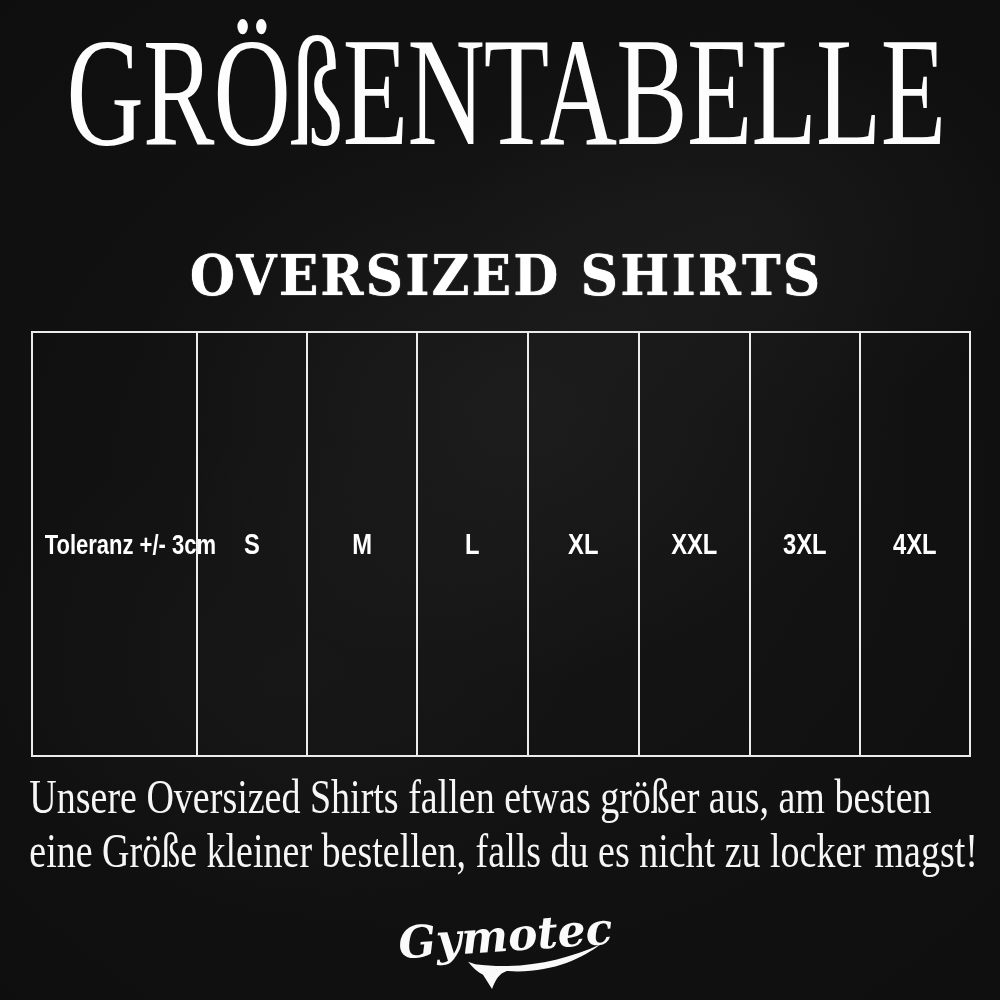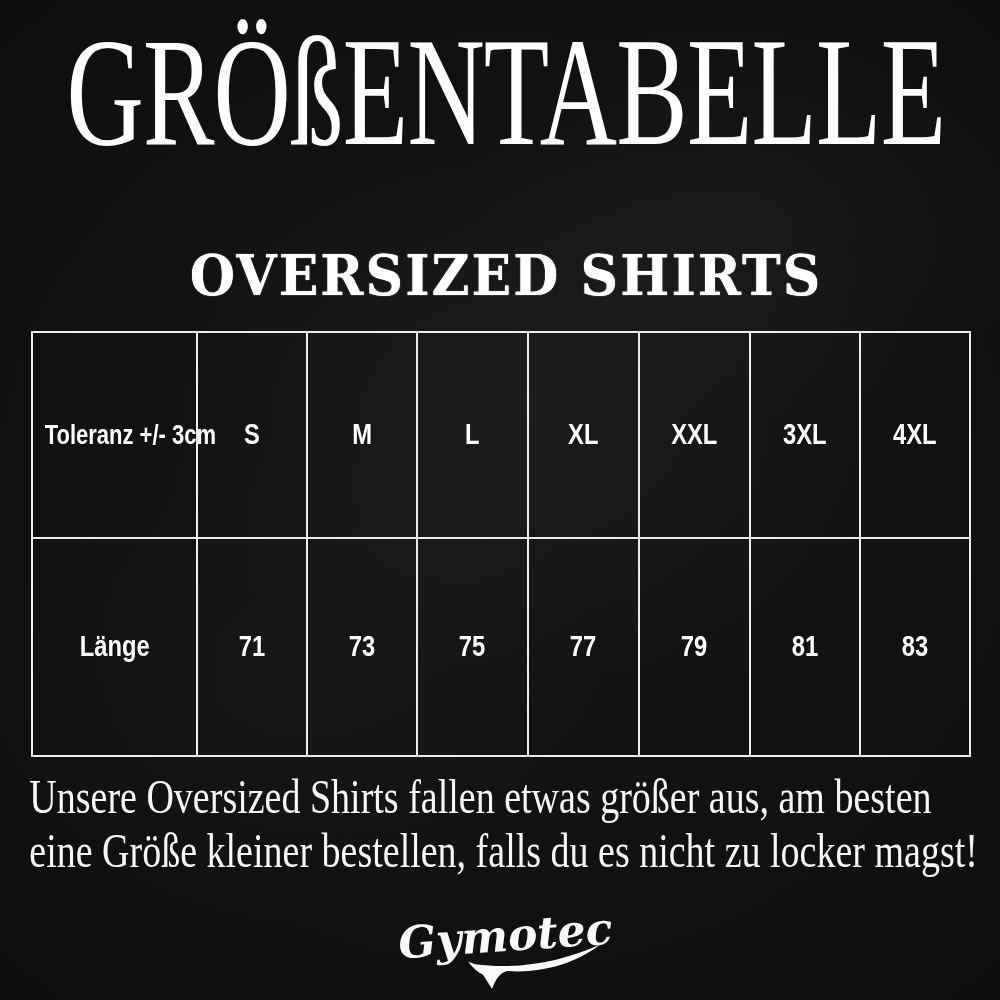--- a/index.html
+++ b/index.html
@@ -88,30 +88,20 @@
         <tr class="r-head">
       <th><span class="cellspan small">Toleranz +/- 3cm</span></th>
       <th><span class="cellspan">S</span></th>
       <th><span class="cellspan">M</span></th>
       <th><span class="cellspan">L</span></th>
       <th><span class="cellspan">XL</span></th>
       <th><span class="cellspan">XXL</span></th>
       <th><span class="cellspan">3XL</span></th>
       <th><span class="cellspan">4XL</span></th>
     </tr>
-    <tr class="r-laenge">
-      <td><span class="cellspan">Länge</span></td>
-      <td><span class="cellspan">71</span></td>
-      <td><span class="cellspan">73</span></td>
-      <td><span class="cellspan">75</span></td>
-      <td><span class="cellspan">77</span></td>
-      <td><span class="cellspan">79</span></td>
-      <td><span class="cellspan">81</span></td>
-      <td><span class="cellspan">83</span></td>
-    </tr>
   </tbody>
     </table>
 
   <div class="note-wrap">
     <div class="note-line">Unsere Oversized Shirts fallen etwas größer aus, am besten</div>
     <div class="note-line">eine Größe kleiner bestellen, falls du es nicht zu locker magst!</div>
   </div>
 
   <div class="logo-wrap">
     <svg width="260" height="100" viewBox="0 0 260 100">

